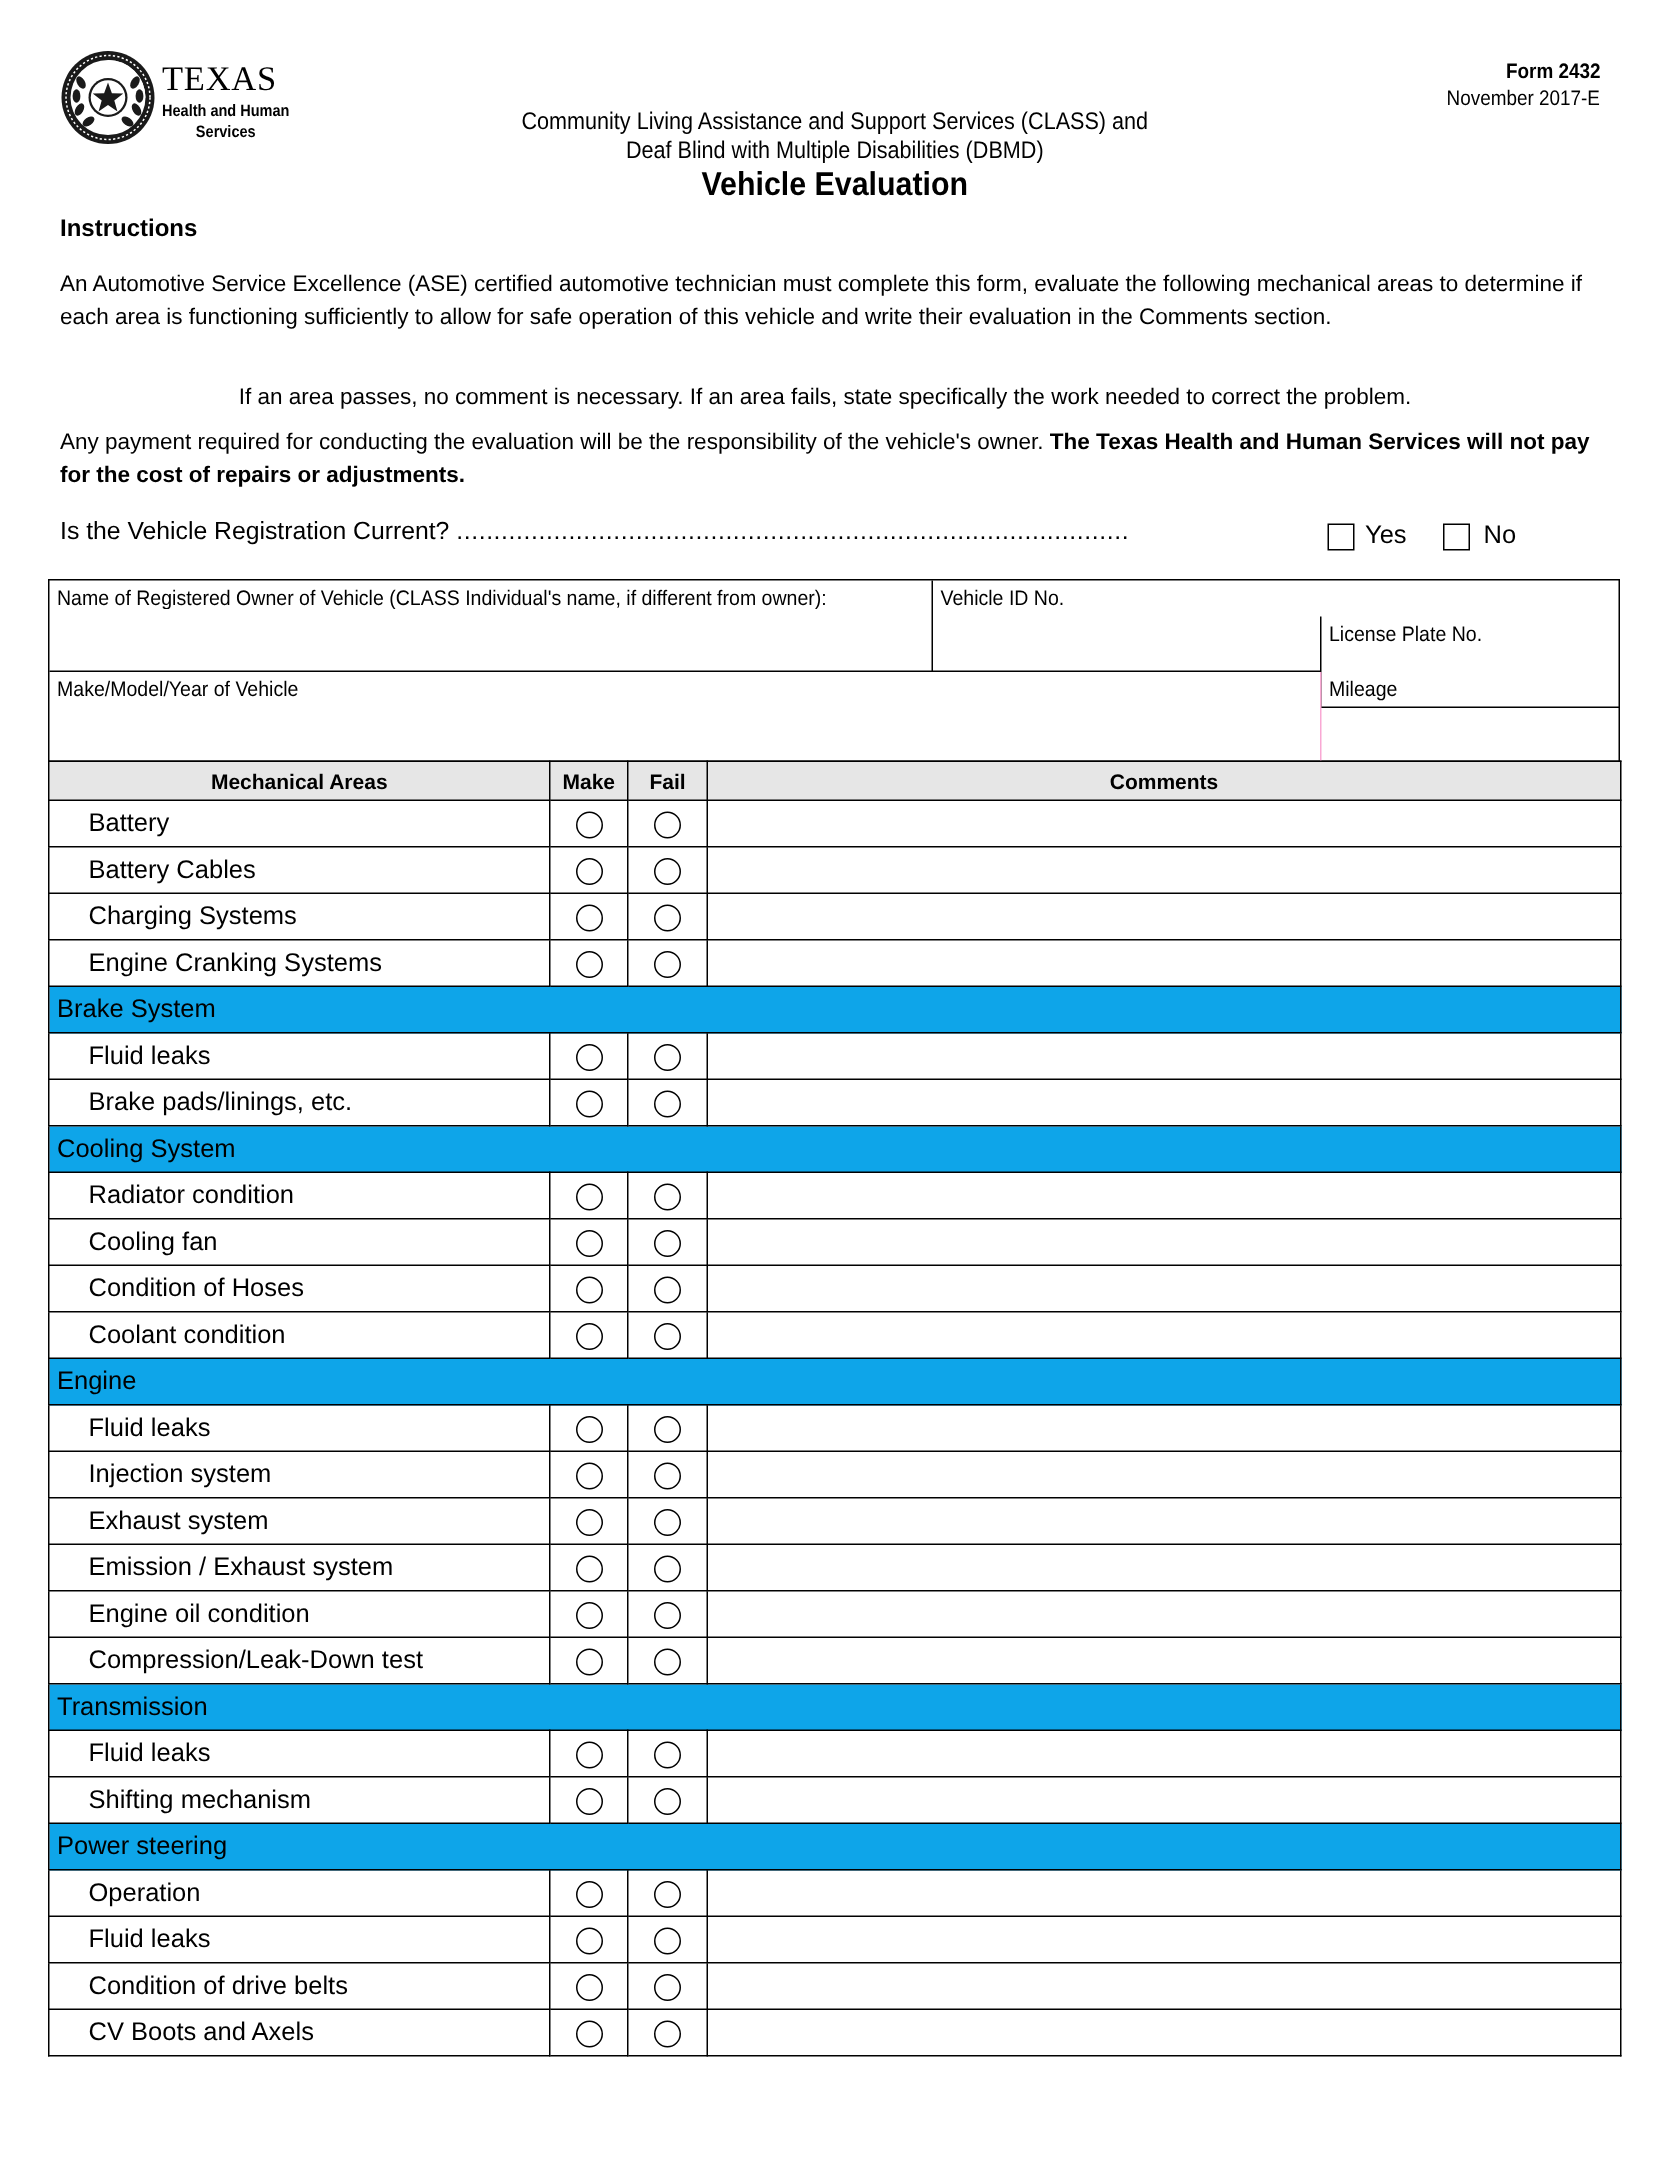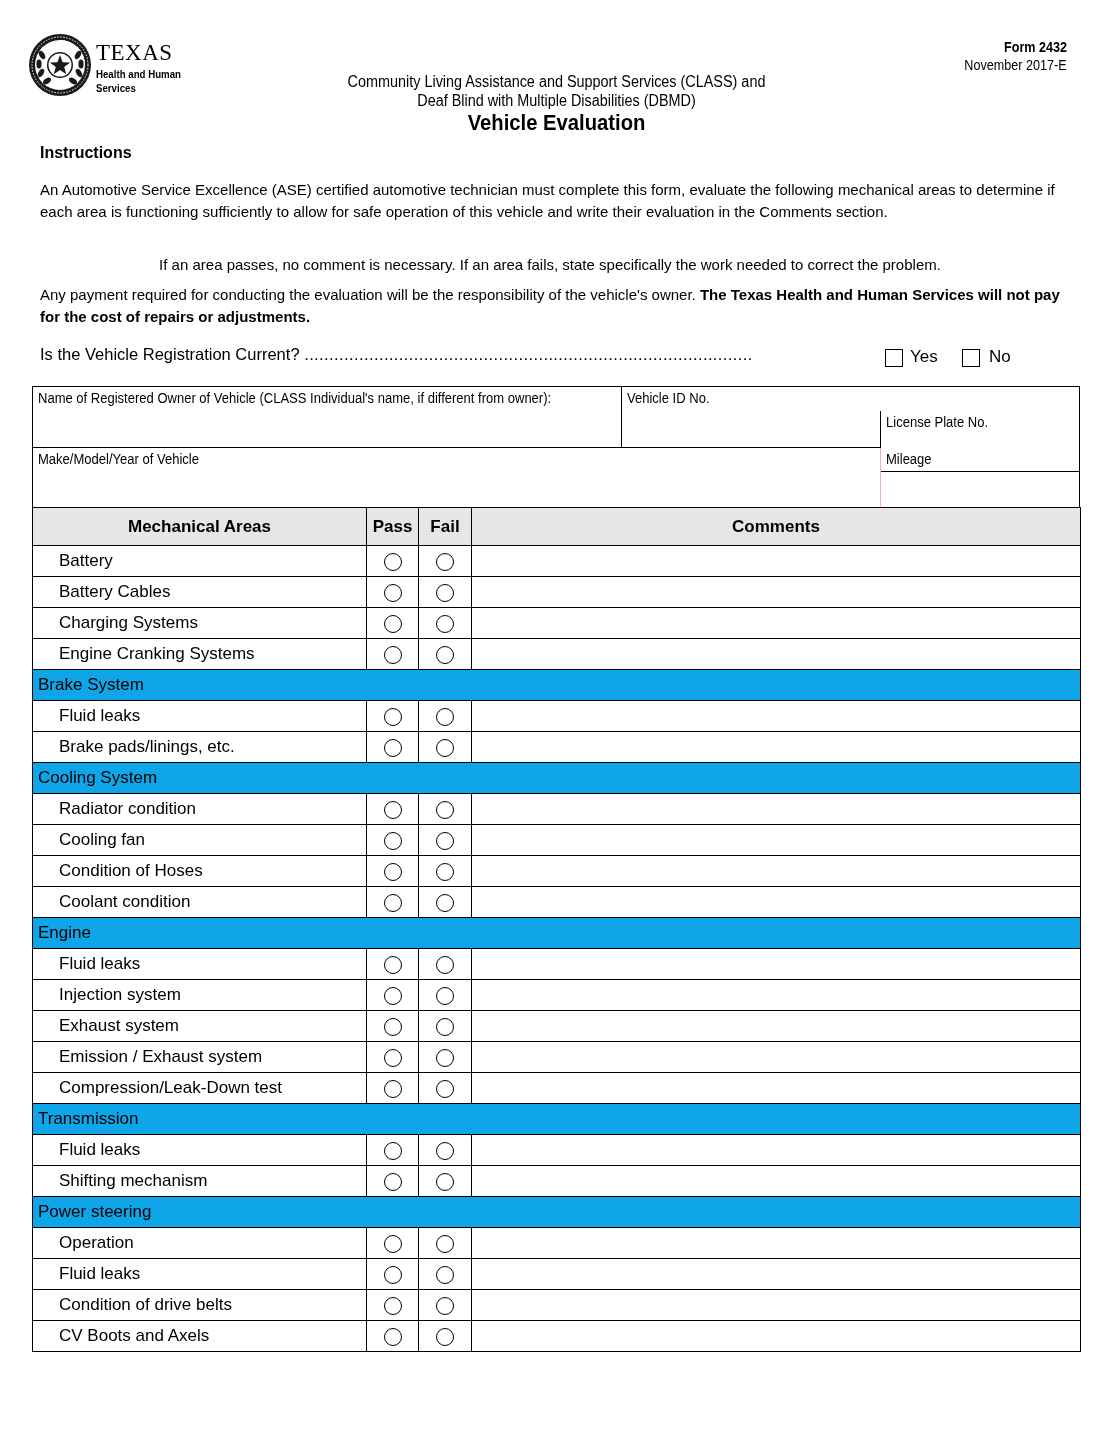--- a/index.html
+++ b/index.html
@@ -1,20 +1,20 @@
 <!DOCTYPE html>
 <html><head>
 <meta charset="utf-8">
 <style>
   html, body { margin: 0; padding: 0; background: #ffffff; }
   body { width: 1113px; height: 1440px; position: relative; font-family: "Liberation Sans", sans-serif; color: #000; overflow: hidden; }
   .abs { position: absolute; }
 
   
-  .logo { left: 28px; top: 33px; width: 170px; height: 66px; }
+  .logo { left: 40px; top: 33px; width: 170px; height: 66px; text-align: center; }
   .seal { position: absolute; left: 0; top: 0; width: 64px; height: 64px; }
   .logo-texas { position: absolute; left: 68px; top: 8px; font-family: "Liberation Serif", serif; font-size: 23px; letter-spacing: 0.5px; line-height: 1; }
   .logo-sub { position: absolute; left: 68px; top: 34px; font-size: 11px; font-weight: bold; line-height: 14px; white-space: nowrap; transform: scaleX(0.88); transform-origin: left top; }
 
   .form-num { right: 46px; top: 39px; font-size: 14px; font-weight: bold; text-align: right; transform: scaleX(0.9); transform-origin: right top; }
   .form-date { right: 46px; top: 57px; font-size: 14px; text-align: right; transform: scaleX(0.9); transform-origin: right top; }
 
   .title-block { left: 0; width: 1113px; top: 72px; text-align: center; }
   .subtitle-line { font-size: 16px; line-height: 19px; transform: scaleX(0.9); }
   .main-title { font-size: 22px; font-weight: bold; line-height: 26px; margin-top: 0px; transform: scaleX(0.92); }
@@ -43,21 +43,21 @@
   .c-owner { left: 0; top: 0; width: 589px; height: 61px; border-right: 1px solid #000; border-bottom: 1px solid #000; }
   .c-vid { left: 589px; top: 0; width: 258px; height: 61px; border-bottom: 1px solid #000; }
   .c-lic { left: 847px; top: 0; width: 200px; height: 61px; border-left: 1px solid #000; border-bottom: 1px solid #000; margin-top: 24px; }
   .c-make { left: 0; top: 61px; width: 847px; height: 60px; }
   .c-mile { left: 847px; top: 61px; width: 200px; height: 60px; border-left: 1px solid #f9a8d4; }
   .field-input { position: absolute; left: 5px; right: 5px; bottom: 4px; height: 22px; border: none; background: transparent; font-family: "Liberation Sans", sans-serif; font-size: 14px; outline: none; }
 
   
   table.mech { position: absolute; left: 32px; top: 507px; width: 1049px; border-collapse: collapse; table-layout: fixed; }
   table.mech td, table.mech th { border: 1px solid #000; padding: 0; box-sizing: border-box; }
-  table.mech th { background: #e6e6e6; font-size: 17px; font-weight: bold; height: 38px; }
+  table.mech th { background: #e6e6e6; font-size: 14px; font-weight: bold; height: 26px; }
   table.mech td { height: 31px; font-size: 17px; }
   .col-area { width: 334px; }
   .col-pass { width: 52px; }
   .col-fail { width: 53px; }
   .item-label { padding-left: 26px !important; white-space: nowrap; }
   .section-row td { background: #0ea5e9; padding-left: 5px !important; }
   .radio-cell { text-align: center; vertical-align: middle; }
   .radio { display: inline-block; width: 16px; height: 16px; border: 1px solid #000; border-radius: 50%; vertical-align: middle; cursor: pointer; margin-top: 1px; }
   .comment-input { width: 100%; height: 28px; border: none; background: transparent; font-family: "Liberation Sans", sans-serif; font-size: 15px; outline: none; padding: 0 6px; box-sizing: border-box; }
 </style>
@@ -137,21 +137,21 @@
 <table class="mech">
   <colgroup>
     <col class="col-area">
       <col class="col-pass">
       <col class="col-fail">
       <col>
   </colgroup>
   <thead>
     <tr>
       <th>Mechanical Areas</th>
-      <th>Pass</th>
+      <th>Make</th>
       <th>Fail</th>
       <th>Comments</th>
     </tr>
   </thead>
   <tbody id="mech-body">
       <tr>
         <td class="item-label">Battery</td>
         <td class="radio-cell"><span class="radio"></span></td>
         <td class="radio-cell"><span class="radio"></span></td>
         <td><input type="text" class="comment-input" style=""></td>
@@ -237,20 +237,26 @@
         <td class="radio-cell"><span class="radio"></span></td>
         <td><input type="text" class="comment-input" style=""></td>
       </tr>
       <tr>
         <td class="item-label">Emission / Exhaust system</td>
         <td class="radio-cell"><span class="radio"></span></td>
         <td class="radio-cell"><span class="radio"></span></td>
         <td><input type="text" class="comment-input" style=""></td>
       </tr>
       <tr>
+        <td class="item-label">Engine oil condition</td>
+        <td class="radio-cell"><span class="radio"></span></td>
+        <td class="radio-cell"><span class="radio"></span></td>
+        <td><input type="text" class="comment-input" style=""></td>
+      </tr>
+      <tr>
         <td class="item-label">Compression/Leak-Down test</td>
         <td class="radio-cell"><span class="radio"></span></td>
         <td class="radio-cell"><span class="radio"></span></td>
         <td><input type="text" class="comment-input" style=""></td>
       </tr>
       <tr class="section-row">
         <td colspan="4">Transmission</td>
       </tr>
       <tr>
         <td class="item-label">Fluid leaks</td>

